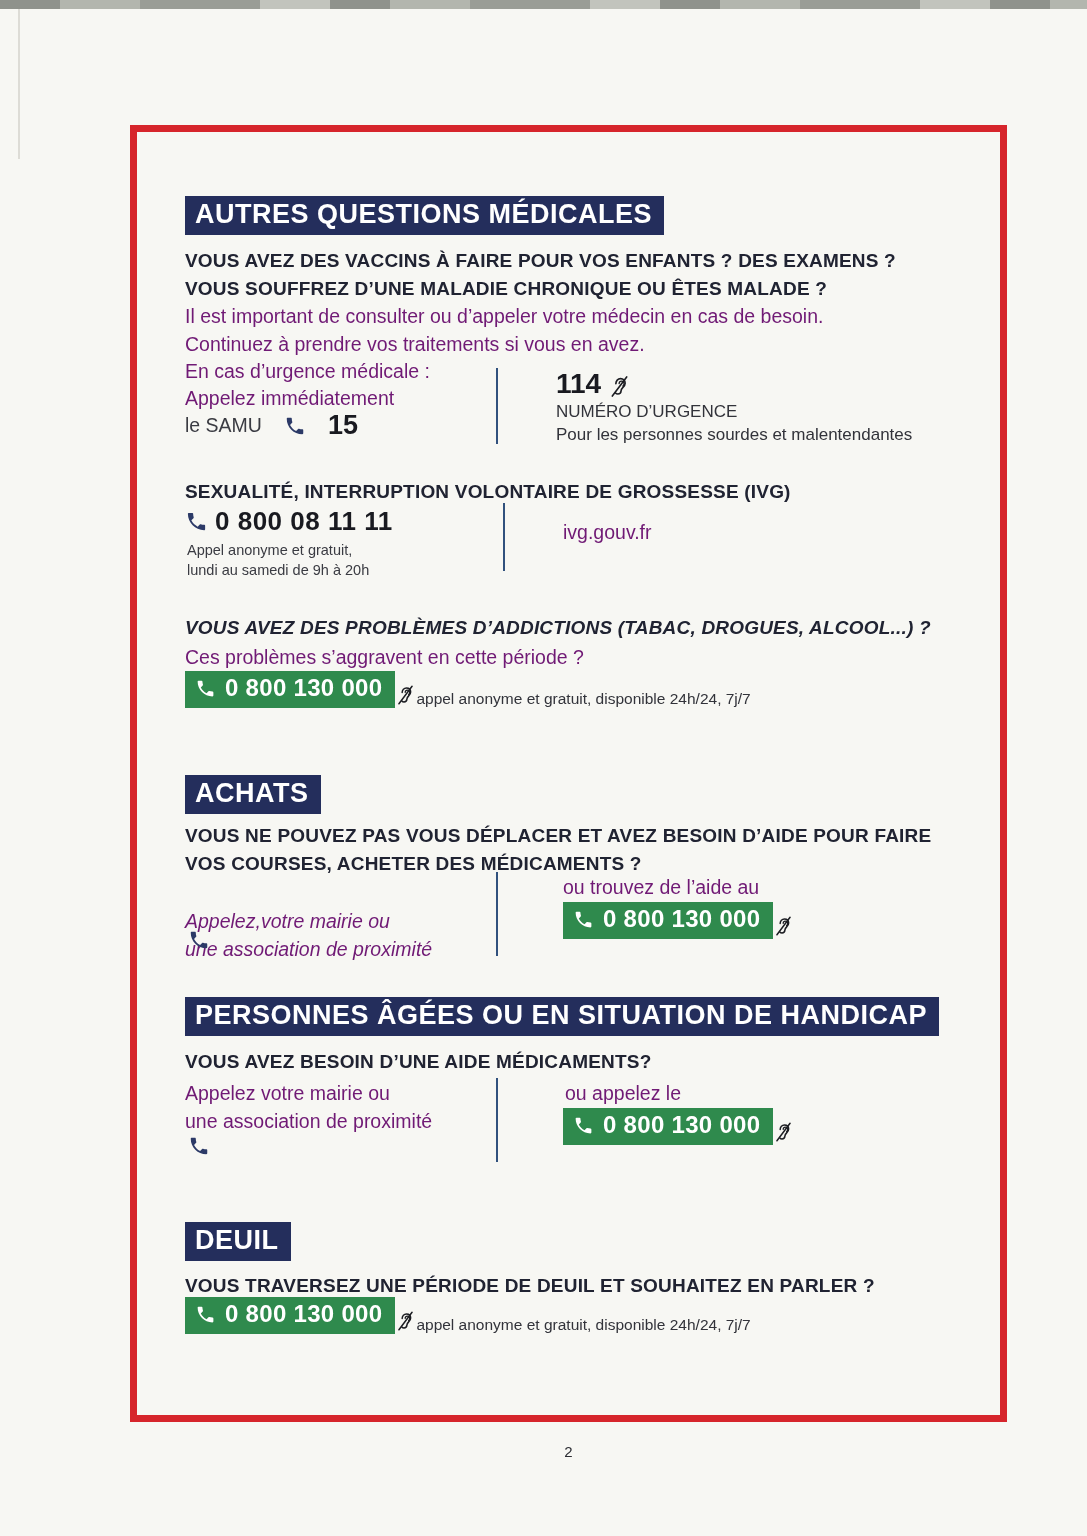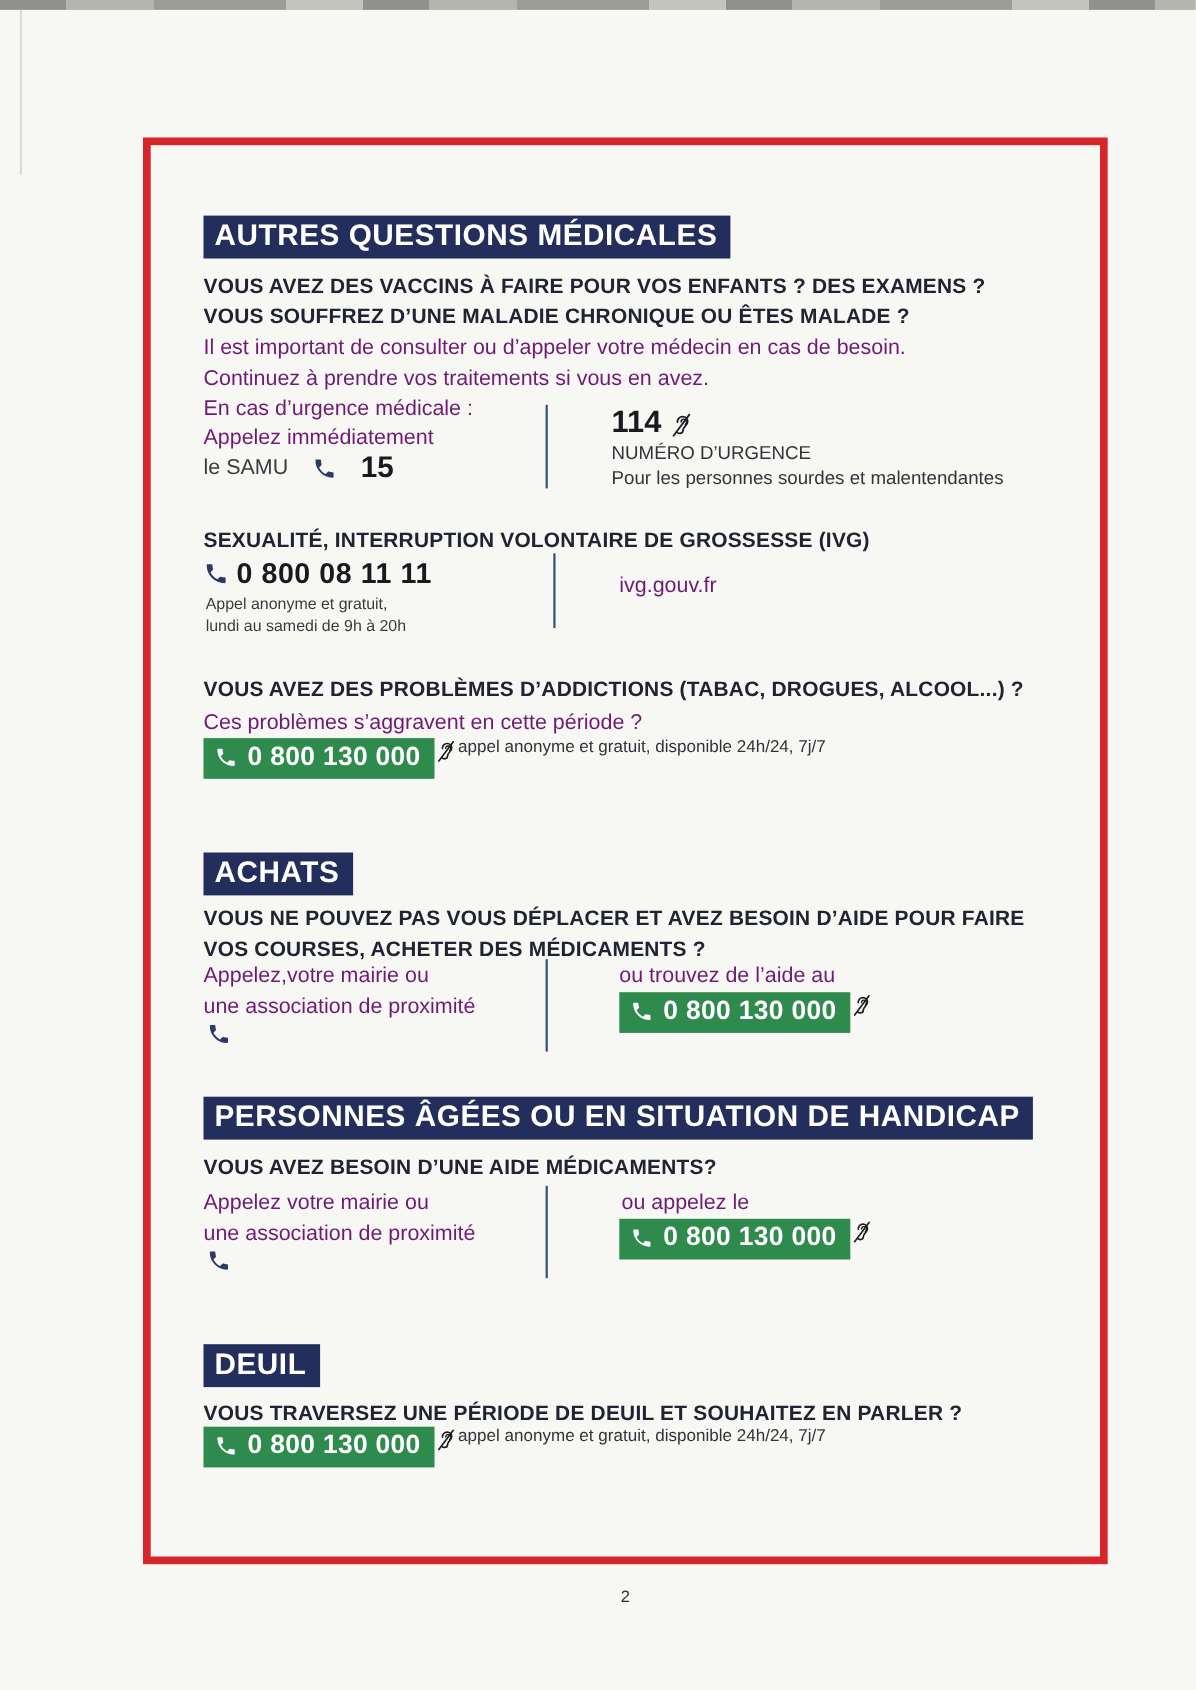--- a/index.html
+++ b/index.html
@@ -49,21 +49,21 @@
   .icon-navy { color:#2c3a67; display:inline-flex; }
   .icon-white { color:#ffffff; display:inline-flex; }
   .icon-black { color:#1c1d22; display:inline-flex; }
 
   .green-badge {
     display:inline-flex; align-items:center; gap:9px;
     background:#2f8a4d; color:#ffffff;
     font-weight:bold; font-size:24px; letter-spacing:.3px;
     padding:3px 13px 6px 10px; white-space:nowrap;
   }
-  .badge-row { display:flex; align-items:flex-start; }
+  .badge-row { display:flex; align-items:flex-end; }
   .badge-note { font-size:15.5px; color:#32333a; white-space:nowrap; }
 
   .samu-row { display:flex; align-items:center; gap:22px; }
   .samu-pre { font-size:19.5px; color:#3a3b42; }
   .samu-num { font-weight:bold; font-size:27px; color:#191a20; }
 
   .page-number { left:130px; top:1443px; width:877px; text-align:center;
     font-size:15px; color:#2c2d33; }
   svg { display:block; }
 </style>
@@ -139,21 +139,21 @@
 </div>
 <div class="abs small-note" style="left:187px; top:541px;">
   <div>Appel anonyme et gratuit,</div>
   <div>lundi au samedi de 9h à 20h</div>
 </div>
 
 <div class="abs divider" style="left:503px; top:503px; height:68px;"></div>
 
 <div class="abs body-text" style="left:563px; top:519px;">ivg.gouv.fr</div>
 
-<div class="abs qhead" style="left:185px; top:614px;">VOUS AVEZ DES PROBLÈMES D’ADDICTIONS (TABAC, DROGUES, ALCOOL...) ?</div>
+<div class="abs qhead" style="left:185px; top:614px;font-style:italic;">VOUS AVEZ DES PROBLÈMES D’ADDICTIONS (TABAC, DROGUES, ALCOOL...) ?</div>
 <div class="abs body-text" style="left:185px; top:644px;">Ces problèmes s’aggravent en cette période ?</div>
 
 <div class="abs badge-row" style="left:185px; top:671px;">
   <span class="green-badge">
     <span class="icon-white">
       <svg viewBox="0 0 24 24" width="21" height="21">
           <use href="#phone-path" fill="currentColor"></use>
         </svg>
     </span>
     <span>0 800 130 000</span>
@@ -168,21 +168,21 @@
 
 <div class="abs" style="left:185px; top:775px;">
   <span class="banner">ACHATS</span>
 </div>
 
 <div class="abs qhead" style="left:185px; top:822px;">
   <div>VOUS NE POUVEZ PAS VOUS DÉPLACER ET AVEZ BESOIN D’AIDE POUR FAIRE</div>
   <div>VOS COURSES, ACHETER DES MÉDICAMENTS ?</div>
 </div>
 
-<div class="abs body-text" style="left:185px; top:874px;">
+<div class="abs body-text" style="left:185px; top:908px;font-style:italic;">
   <div>Appelez,votre mairie ou</div>
   <div>une association de proximité</div>
 </div>
 <div class="abs icon-navy" style="left:188px; top:929px;">
   <svg viewBox="0 0 24 24" width="22" height="22">
       <use href="#phone-path" fill="currentColor"></use>
     </svg>
 </div>
 
 <div class="abs divider" style="left:496px; top:872px; height:84px;"></div>

